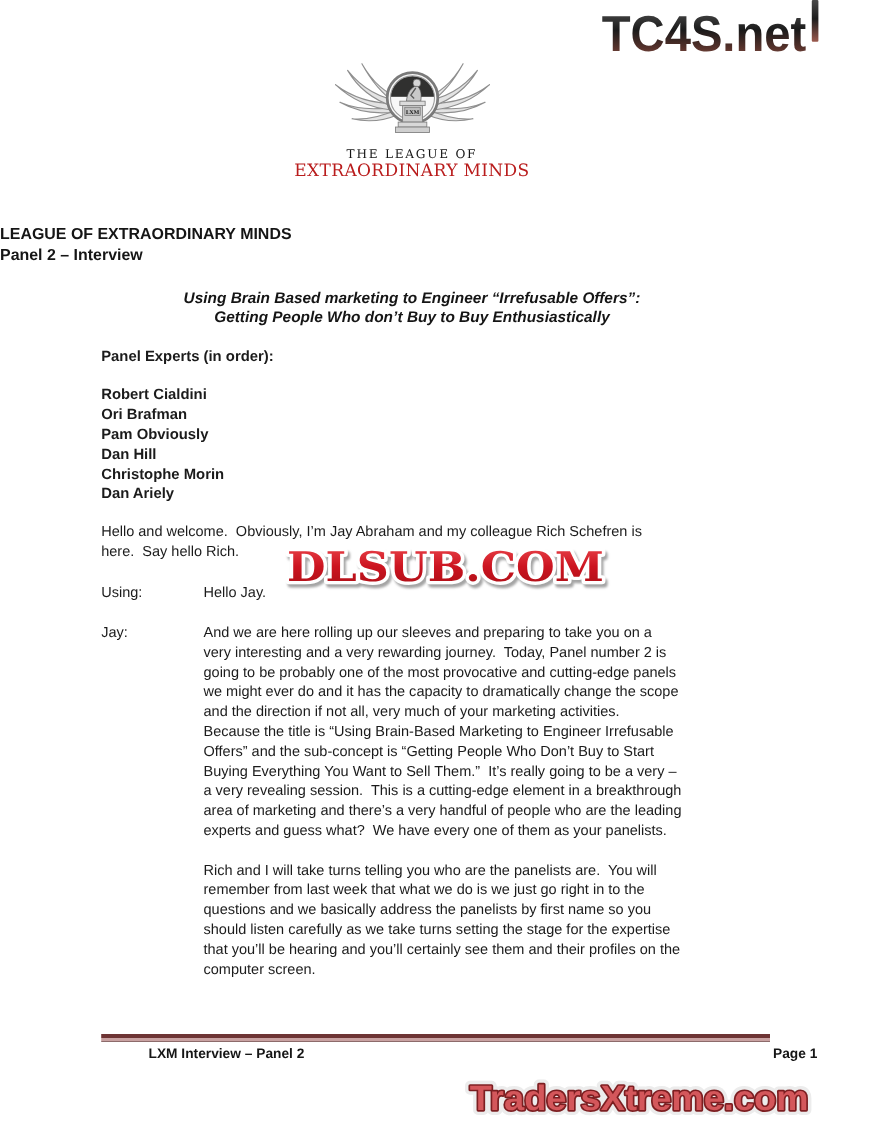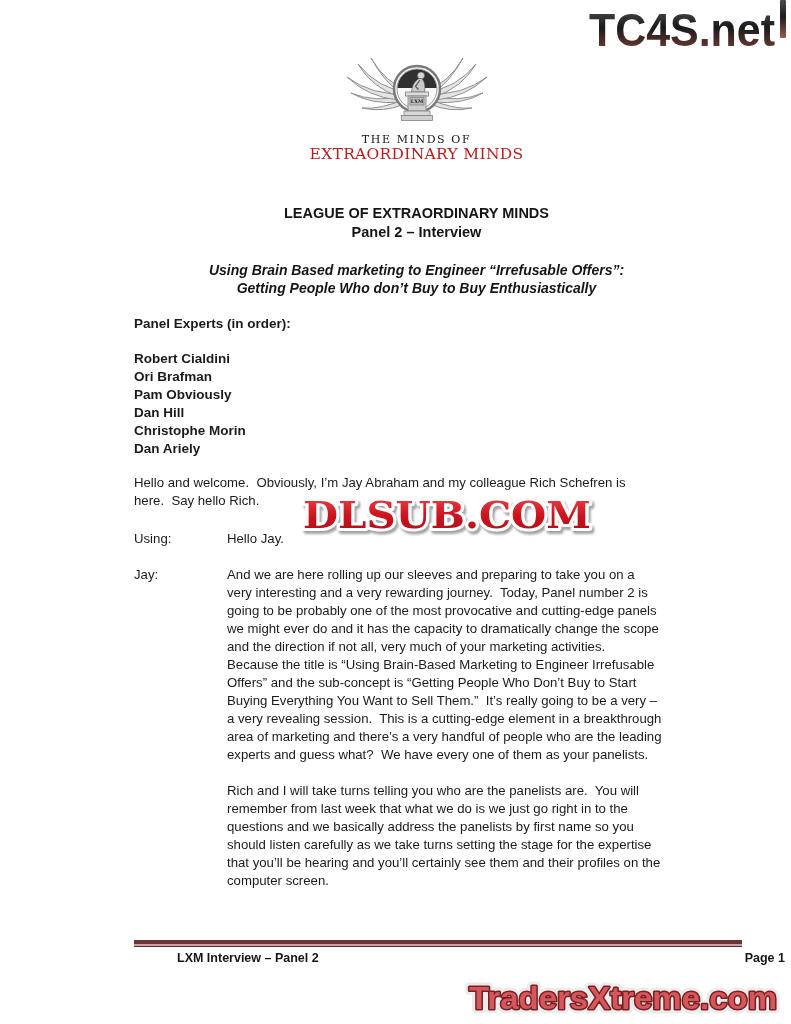--- a/index.html
+++ b/index.html
@@ -1,31 +1,31 @@
 <!DOCTYPE html>
 <html><head>
 <meta charset="utf-8">
 <style>
   html,body{margin:0;padding:0;background:#ffffff;}
   .page{
     position:relative;width:749px;height:1024px;background:#ffffff;
-    font-family:"Liberation Sans",sans-serif;color:#1b1b1b;overflow:hidden;margin-left:42px;
+    font-family:"Liberation Sans",sans-serif;color:#1b1b1b;overflow:hidden;
   }
   
   .tc4s-svg{position:absolute;top:3px;right:13px;}
   .corner-bar{
     position:absolute;top:0;right:5px;width:6px;height:38px;
     background:linear-gradient(#4a4a4a,#1d1d1d 45%,#9c5a4e);border-radius:1px;
   }
   
   .logo-block{position:absolute;top:56px;left:0;width:100%;text-align:center;line-height:1;}
   .logo-line1{font-family:"DejaVu Serif",serif;font-size:11px;letter-spacing:1.6px;color:#141414;margin-top:3px;}
   .logo-line2{font-family:"DejaVu Serif",serif;font-size:15.5px;letter-spacing:.3px;color:#b91c1c;margin-top:2px;}
   
-  .title-block{position:absolute;top:204px;left:0;width:100%;text-align:center;font-weight:bold;font-size:14.5px;line-height:19px;color:#151515;}
+  .title-block{position:absolute;top:204px;left:0;width:100%;text-align:left;font-weight:bold;font-size:14.5px;line-height:19px;color:#151515;}
   .subtitle-block{position:absolute;top:261px;left:0;width:100%;text-align:center;font-weight:bold;font-style:italic;font-size:14px;line-height:18px;color:#151515;}
   
   .experts{position:absolute;top:316px;left:92px;}
   .experts-heading{font-weight:bold;font-size:13.5px;margin:0 0 19px 0;}
   .expert-name{font-weight:bold;font-size:13.5px;line-height:18px;}
   
   .intro{position:absolute;top:474px;left:92px;width:630px;font-size:13.2px;line-height:18px;white-space:pre-wrap;}
   .dlsub-svg{position:absolute;top:491px;left:252px;}
   .dialog{position:absolute;top:530px;left:92px;width:645px;font-size:13.2px;line-height:18px;}
   .dialog-row{display:flex;margin-bottom:18px;}
@@ -82,21 +82,21 @@
       </g>
       <g>
         <rect x="63.5" y="36" width="23" height="4" fill="#dcdcdc" stroke="#808080" stroke-width="0.8"></rect>
         <rect x="66" y="40" width="18" height="15" fill="#cfcfcf" stroke="#808080" stroke-width="0.8"></rect>
         <rect x="68" y="41.5" width="14" height="7.5" fill="#bdbdbd" stroke="#707070" stroke-width="0.6"></rect>
         <text x="75" y="47.3" text-anchor="middle" font-family="DejaVu Serif, serif" font-weight="bold" font-size="4.8" fill="#222222">LXM</text>
         <rect x="62" y="55" width="26" height="4.5" fill="#d8d8d8" stroke="#808080" stroke-width="0.8"></rect>
         <rect x="59.5" y="59.5" width="31" height="5" fill="#cfcfcf" stroke="#808080" stroke-width="0.8"></rect>
       </g>
     </svg>
-    <div class="logo-line1">THE MINDS OF</div>
+    <div class="logo-line1">THE LEAGUE OF</div>
     <div class="logo-line2">EXTRAORDINARY MINDS</div>
   </div>
 
   <div class="title-block">
     <div>LEAGUE OF EXTRAORDINARY MINDS</div>
     <div>Panel 2 – Interview</div>
   </div>
 
   <div class="subtitle-block">
     <div>Using Brain Based marketing to Engineer “Irrefusable Offers”:</div>

